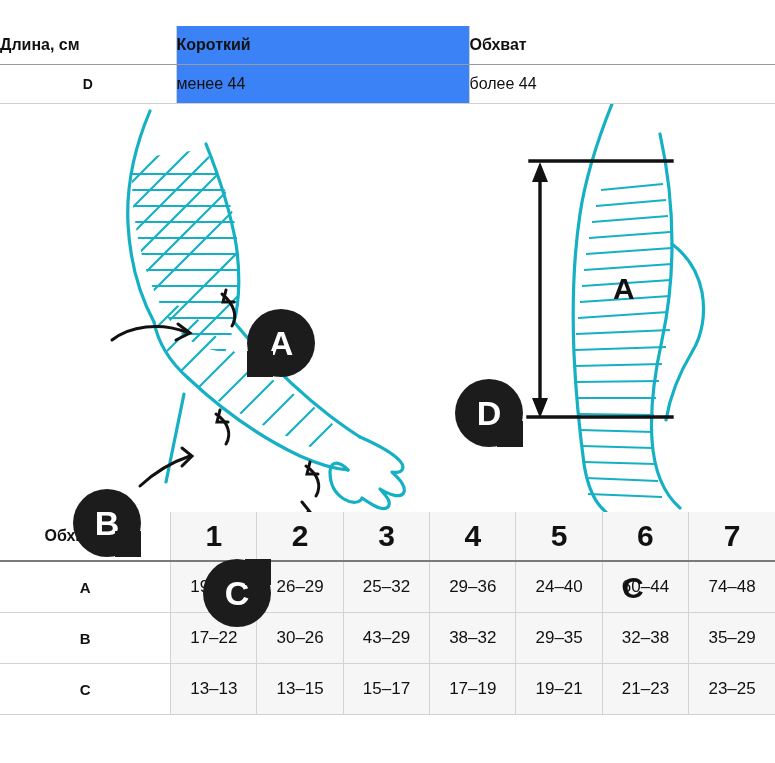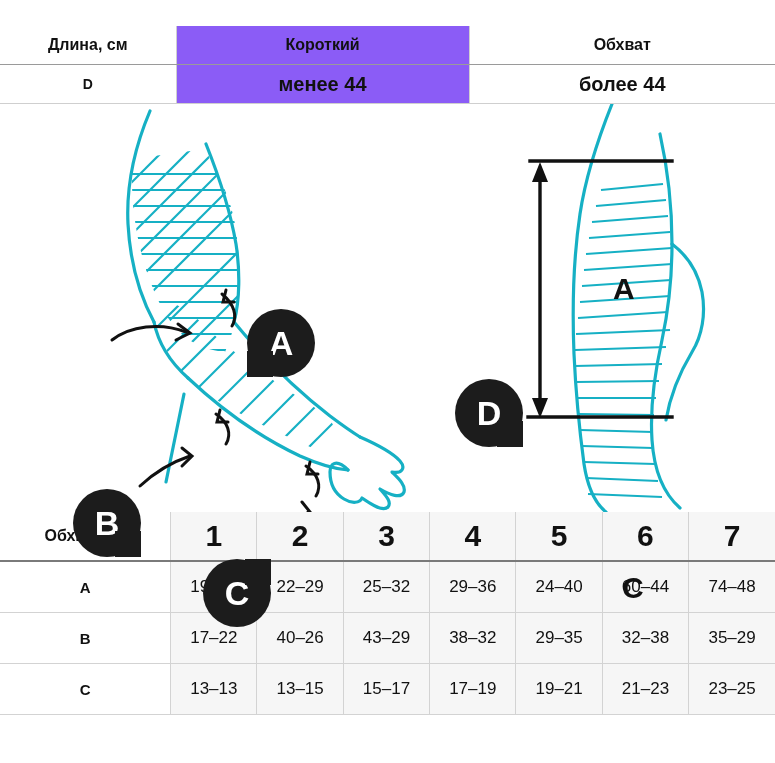--- a/index.html
+++ b/index.html
@@ -24,43 +24,43 @@
     margin-top: 26px;
   }
   .top-table col.c1 { width: 176px; }
   .top-table col.c2 { width: 293px; }
   .top-table col.c3 { width: 306px; }
 
   .top-table th, .top-table td {
     padding: 0;
     height: 38px;
     font-size: 16px;
-    text-align: center;
+    text-align: left;
     vertical-align: middle;
     border-bottom: 1px solid #cfcfcf;
   }
   .top-table thead th {
     font-weight: bold;
     font-size: 16px;
     border-bottom: 1px solid #9a9a9a;
   }
   .top-table .rowlabel {
     font-weight: bold;
     font-size: 14px;
     text-align: center;
   }
   .top-table .shaded {
-    background: #8b5cf6;
+    background: #3b82f6;
   }
   .top-table .vline {
     border-right: 1px solid #cfcfcf;
   }
   .top-table tbody td {
-    font-size: 20px;
-    font-weight: bold;
+    font-size: 16px;
+    font-weight: normal;
   }
 
   
   .illustration {
     position: relative;
     width: 775px;
     height: 408px;
   }
   .illustration svg {
     position: absolute;
@@ -349,31 +349,31 @@
       <th class="vsep">4</th>
       <th class="vsep">5</th>
       <th class="vsep">6</th>
       <th>7</th>
     </tr>
   </thead>
   <tbody>
     <tr>
       <td class="rowlabel vsep">A</td>
       <td class="vsep">19–25</td>
-      <td class="vsep">22–29</td>
+      <td class="vsep">26–29</td>
       <td class="vsep">25–32</td>
       <td class="vsep">29–36</td>
       <td class="vsep">24–40</td>
       <td class="vsep">60–44</td>
       <td>74–48</td>
     </tr>
     <tr>
       <td class="rowlabel vsep">B</td>
       <td class="vsep">17–22</td>
-      <td class="vsep">40–26</td>
+      <td class="vsep">30–26</td>
       <td class="vsep">43–29</td>
       <td class="vsep">38–32</td>
       <td class="vsep">29–35</td>
       <td class="vsep">32–38</td>
       <td>35–29</td>
     </tr>
     <tr>
       <td class="rowlabel vsep">C</td>
       <td class="vsep">13–13</td>
       <td class="vsep">13–15</td>

